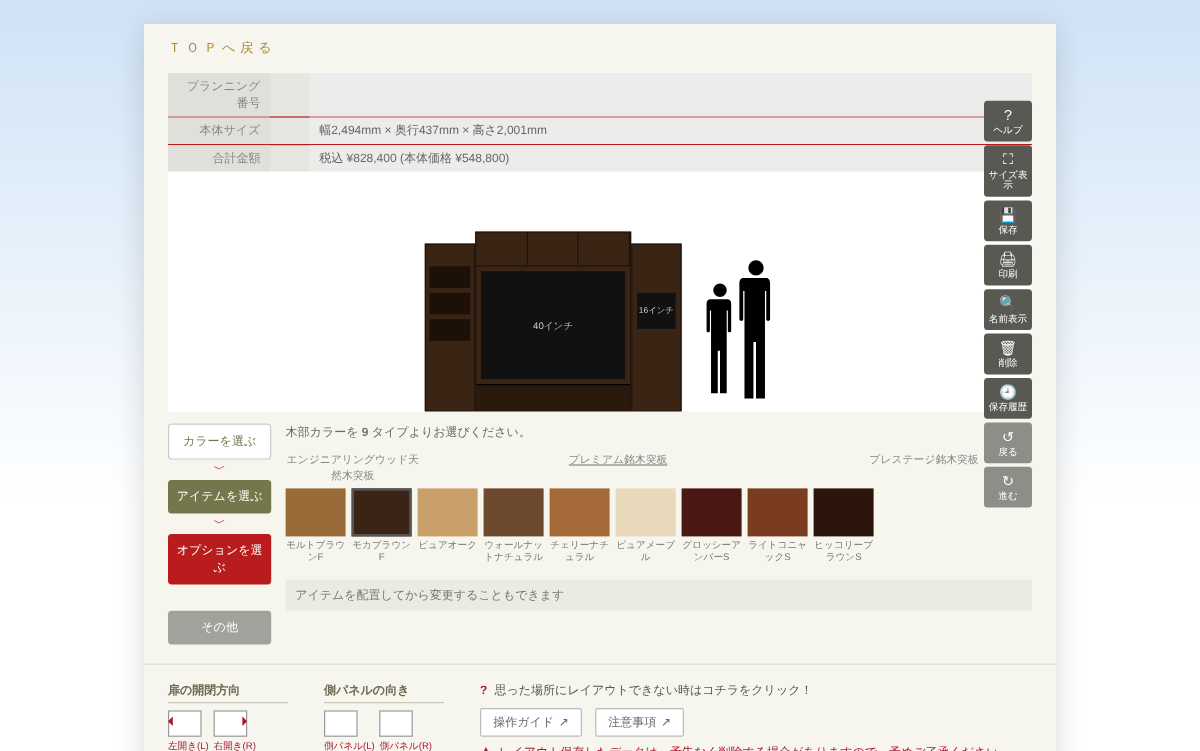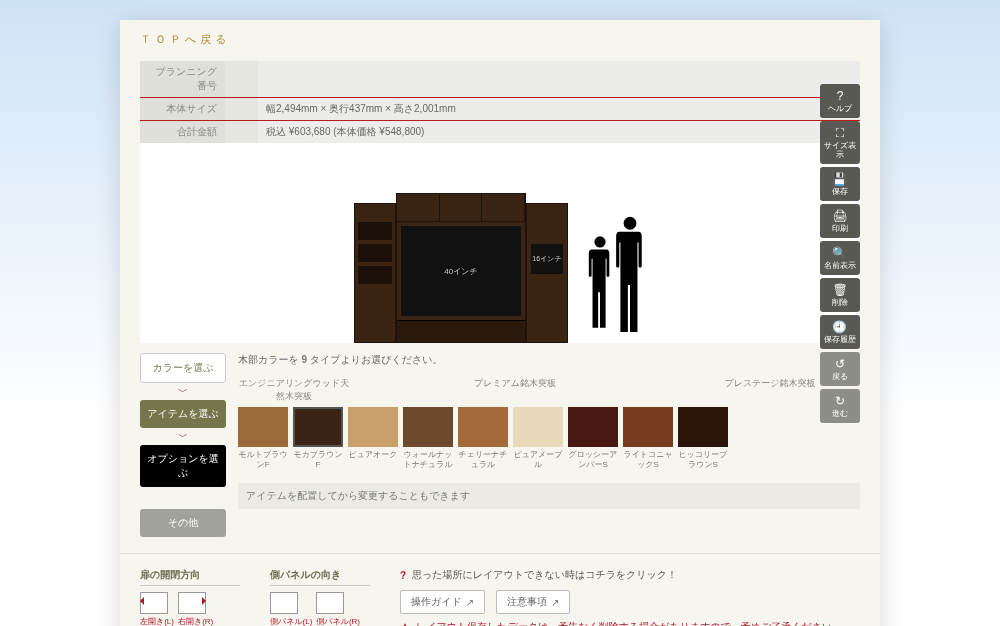--- a/index.html
+++ b/index.html
@@ -101,30 +101,30 @@
   .step-btn {
     width: 86px;
     padding: 7px 4px;
     font-size: 10px;
     text-align: center;
     border-radius: 3px;
     cursor: pointer;
   }
   .step-btn.outline { background:#fff; color:#76764d; border:1px solid #ccc; }
   .step-btn.active  { background:#76764d; color:#fff; }
-  .step-btn.dark    { background:#000000; color:#fff; }
+  .step-btn.dark    { background:#b91c1c; color:#fff; }
   .step-btn.gray    { background:#a2a29c; color:#fff; }
   .chev { color:#b0162c; font-size:10px; line-height:0.5; }
   .swatch-panel { flex:1; }
   .swatch-head { font-size:10px; color:#666; margin-bottom:10px; }
   .swatch-head b { color:#777; }
   .swatch-group-row { display:flex; font-size:9px; color:#888; margin-bottom:4px; }
   .swatch-group-row > div { text-align:center; }
   .swatch-group-row .g1 { width: 112px; }
-  .swatch-group-row .g2 { flex:1; }
+  .swatch-group-row .g2 { flex:1;text-decoration:underline; }
   .swatch-group-row .g3 { width: 180px; }
   .swatches { display:flex; gap:5px; }
   .swatch {
     width: 50px;
     text-align: center;
     cursor: pointer;
   }
   .swatch .chip {
     width: 50px; height: 40px;
     background: #a37040;
@@ -178,21 +178,21 @@
     <div class="header-row">
       <div class="header-label">プランニング番号</div>
       <div class="header-val"></div>
     </div>
     <div class="header-row">
       <div class="header-label">本体サイズ</div>
       <div class="header-val">幅2,494mm × 奥行437mm × 高さ2,001mm</div>
     </div>
     <div class="header-row">
       <div class="header-label">合計金額</div>
-      <div class="header-val">税込 ¥603,680 (本体価格 ¥548,800)</div>
+      <div class="header-val">税込 ¥828,400 (本体価格 ¥548,800)</div>
     </div>
   </div>
 
   <div class="canvas-area">
     <div class="furniture">
       <div class="unit left">
         <div class="shelves">
             <div class="shelf"></div>
             <div class="shelf"></div>
             <div class="shelf"></div>

